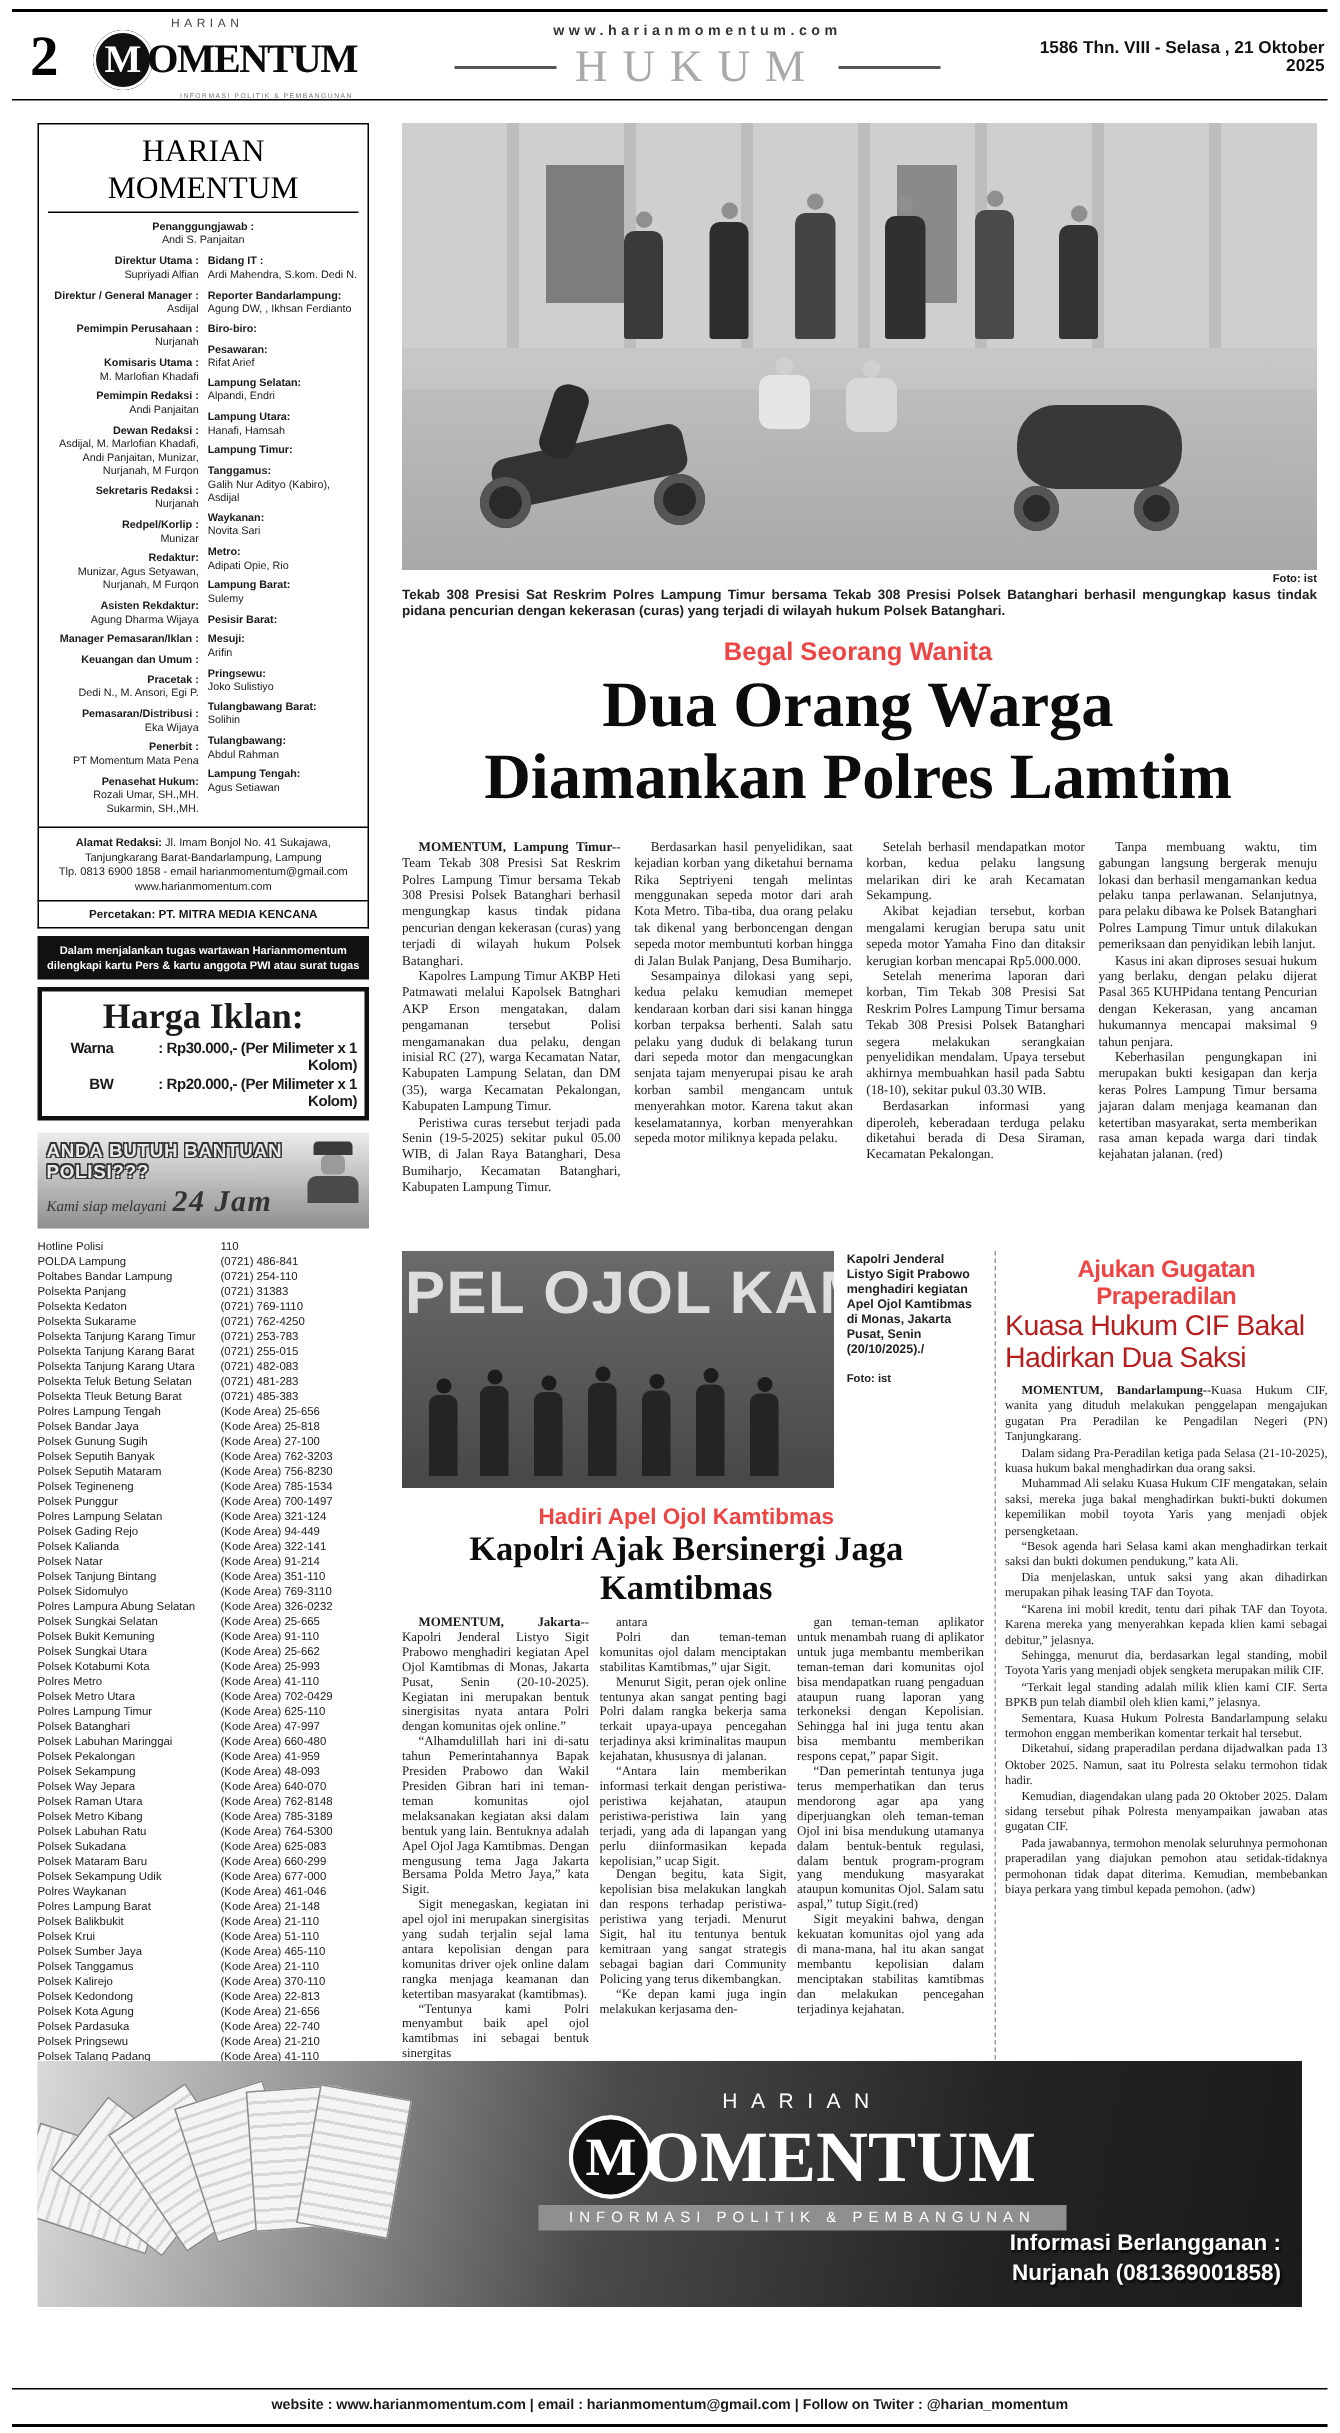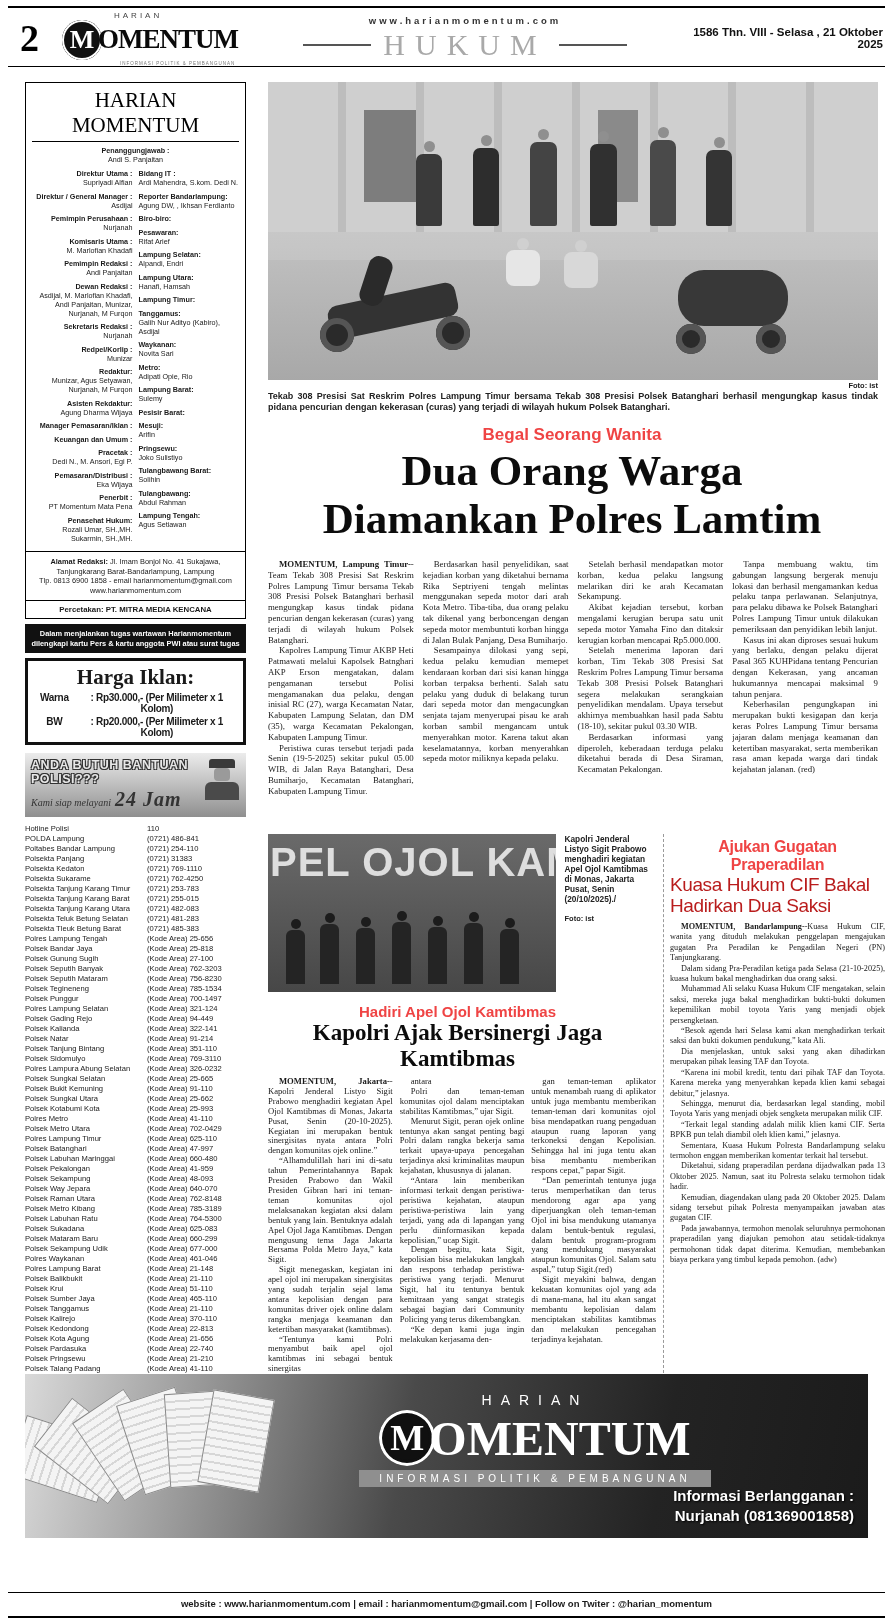--- a/index.html
+++ b/index.html
@@ -40,22 +40,22 @@
   .staff-item{margin-bottom:4.5px;}
   .s-label{font-weight:bold;}
   .addr-box{border:1px solid #000;border-top:none;padding:5px 6px;text-align:center;
             font-size:7.4px;line-height:9.6px;}
   .addr-box b{font-weight:bold;}
   .print-box{border:1px solid #000;border-top:none;padding:4px 6px;text-align:center;
              font-size:7.8px;font-weight:bold;}
   .notice-box{background:#111;color:#fff;text-align:center;font-size:7.4px;font-weight:bold;
               line-height:9.5px;padding:5px 4px;margin-top:5px;}
   .harga-box{border:3px solid #111;margin-top:5px;padding:4px 5px;text-align:center;}
-  .harga-title{font-family:"Liberation Serif",serif;font-weight:bold;font-size:21px;}
-  .rate-row{display:flex;font-size:10px;font-weight:bold;letter-spacing:-0.3px;margin-top:2px;text-align:center;}
+  .harga-title{font-family:"Liberation Serif",serif;font-weight:bold;font-size:24px;}
+  .rate-row{display:flex;font-size:10px;font-weight:bold;letter-spacing:-0.3px;margin-top:2px;text-align:right;}
   .rate-label{width:44px;}
   .police-banner{margin-top:8px;height:54px;background:linear-gradient(180deg,#ececec,#b9b9b9 55%,#8f8f8f);
                  position:relative;overflow:hidden;padding:5px 6px;}
   .pb-line1{font-size:12.5px;font-weight:800;letter-spacing:0.5px;color:#e8e8e8;
             text-shadow:-1px -1px 0 #333,1px -1px 0 #333,-1px 1px 0 #333,1px 1px 0 #333;}
   .pb-line2{font-family:"Liberation Serif",serif;font-style:italic;color:#333;margin-top:2px;}
   .pb-script{font-size:10px;}
   .pb-big{font-size:20px;font-weight:bold;letter-spacing:1px;}
   .cop{position:absolute;right:6px;top:6px;width:36px;height:44px;}
   .cop-cap{width:26px;height:9px;background:#3a3a3a;border-radius:3px 3px 0 0;margin:0 auto;}

